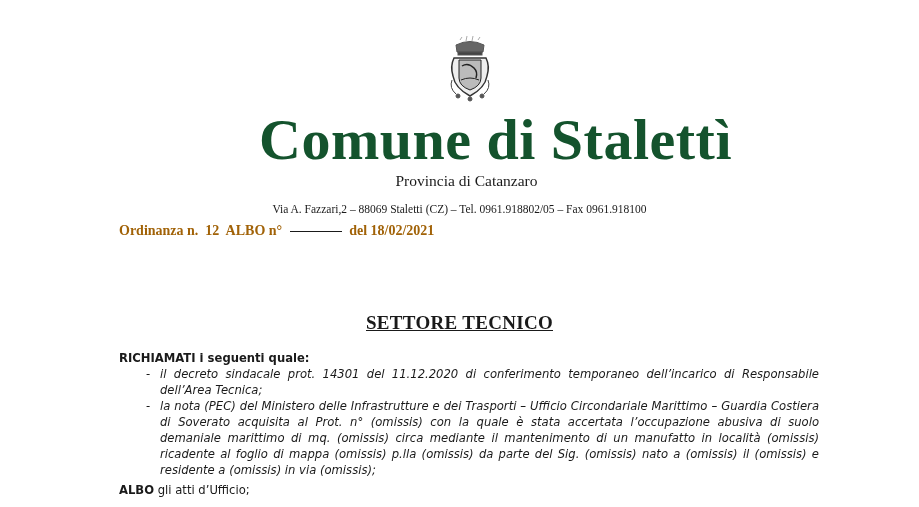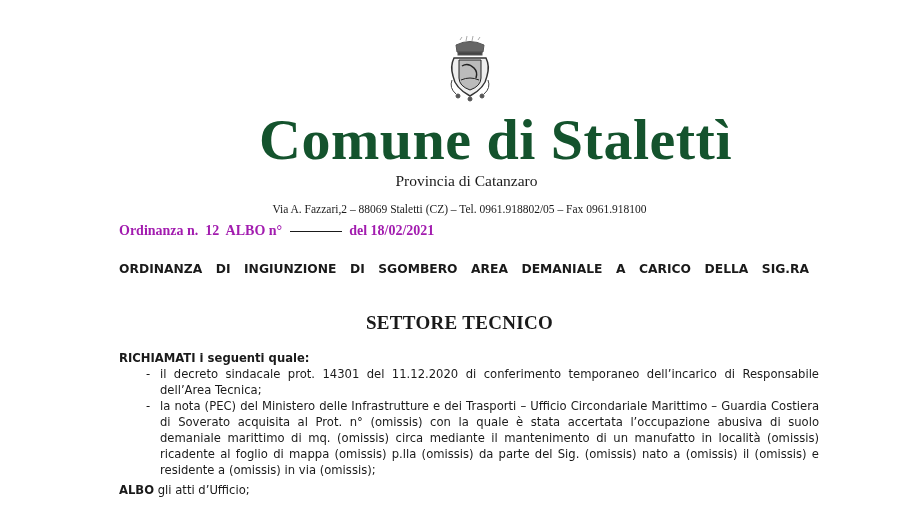--- a/index.html
+++ b/index.html
@@ -5,33 +5,33 @@
   html, body { margin: 0; padding: 0; background: #ffffff; }
   body { width: 919px; height: 507px; position: relative; overflow: hidden; color: #1a1a1a; }
   .crest { position: absolute; left: 446px; top: 36px; width: 48px; height: 66px; }
   .title { position: absolute; left: 0; width: 919px; top: 108px; text-align: center;
     font-family: "Liberation Serif", serif; font-weight: bold; font-size: 58px; line-height: 64px; color: #14532d; letter-spacing: 0.5px; padding-left: 36px; }
   .province { position: absolute; left: 7px; width: 919px; top: 172px; text-align: center;
     font-family: "Liberation Serif", serif; font-size: 15.5px; line-height: 18px; color: #1a1a1a; }
   .address { position: absolute; left: 0; width: 919px; top: 191px; text-align: center;
     font-family: "Liberation Serif", serif; font-size: 11.5px; line-height: 14px; color: #1a1a1a; margin-top: 11px; }
   .ordinanza { position: absolute; left: 119px; top: 222px;
-    font-family: "Liberation Serif", serif; font-weight: bold; font-size: 14px; line-height: 18px; color: #a21caf; white-space: pre; }
+    font-family: "Liberation Serif", serif; font-weight: bold; font-size: 14px; line-height: 18px; color: #a16207; white-space: pre; }
   .blank { display: inline-block; width: 52px; border-bottom: 1.5px solid #1a1a1a; margin: 0 4px; transform: translateY(-3px); }
   .subject { position: absolute; left: 119px; top: 262px; width: 690px;
     font-family: "DejaVu Sans", sans-serif; font-weight: bold; font-size: 12.3px; line-height: 15px; color: #1a1a1a; text-align: justify; text-align-last: justify; }
   .subject .l2 { text-align-last: left; }
   .sector { position: absolute; left: 0; width: 919px; top: 312px; text-align: center;
-    font-family: "Liberation Serif", serif; font-weight: bold; font-size: 19px; line-height: 22px; color: #1a1a1a; letter-spacing: 0.3px; }
+    font-family: "Liberation Serif", serif; font-weight: bold; font-size: 19px; line-height: 22px; color: #1a1a1a; letter-spacing: 0.3px; text-decoration: underline; }
   .body-text { font-family: "DejaVu Sans", sans-serif; font-size: 11.6px; line-height: 16px; color: #1a1a1a; }
   .richiamati { position: absolute; left: 119px; top: 350px; font-weight: bold; }
   .list { position: absolute; left: 119px; top: 366px; width: 700px; }
   .item { position: relative; padding-left: 41px; margin-bottom: 0; }
   .item .dash { position: absolute; left: 27px; top: 0; }
-  .item .txt { display: block; text-align: justify; }
+  .item .txt { display: block; text-align: justify; font-style: italic; }
   .visti { position: absolute; left: 119px; top: 482px; }
   .visti b { font-weight: bold; }
 </style>
 </head>
 <body>
 
 <div>
 
   <div class="crest">
     <svg width="48" height="66" viewBox="0 0 48 66">
@@ -51,21 +51,20 @@
     </svg>
   </div>
 
   <div class="title">Comune di Stalettì</div>
   <div class="province">Provincia di Catanzaro</div>
   <div class="address">Via A. Fazzari,2 – 88069 Staletti (CZ) – Tel. 0961.918802/05 – Fax 0961.918100</div>
 
   <div class="ordinanza"><span>Ordinanza n.</span>  <span>12</span>  <span>ALBO n°</span> <span class="blank"></span> <span>del</span> <span>18/02/2021</span></div>
 
   <div class="subject">
-    <div>ORDINANZA DI INGIUNZIONE DI SGOMBERO AREA DEMANIALE A CARICO DELLA SIG.RA</div>
   </div>
 
   <div class="sector">SETTORE TECNICO</div>
 
   <div class="richiamati body-text">RICHIAMATI i seguenti quale:</div>
 
   <div class="list body-text">
     <div class="item">
       <span class="dash">-</span>
       <span class="txt">il decreto sindacale prot. 14301 del 11.12.2020 di conferimento temporaneo dell’incarico di Responsabile dell’Area Tecnica;</span>

